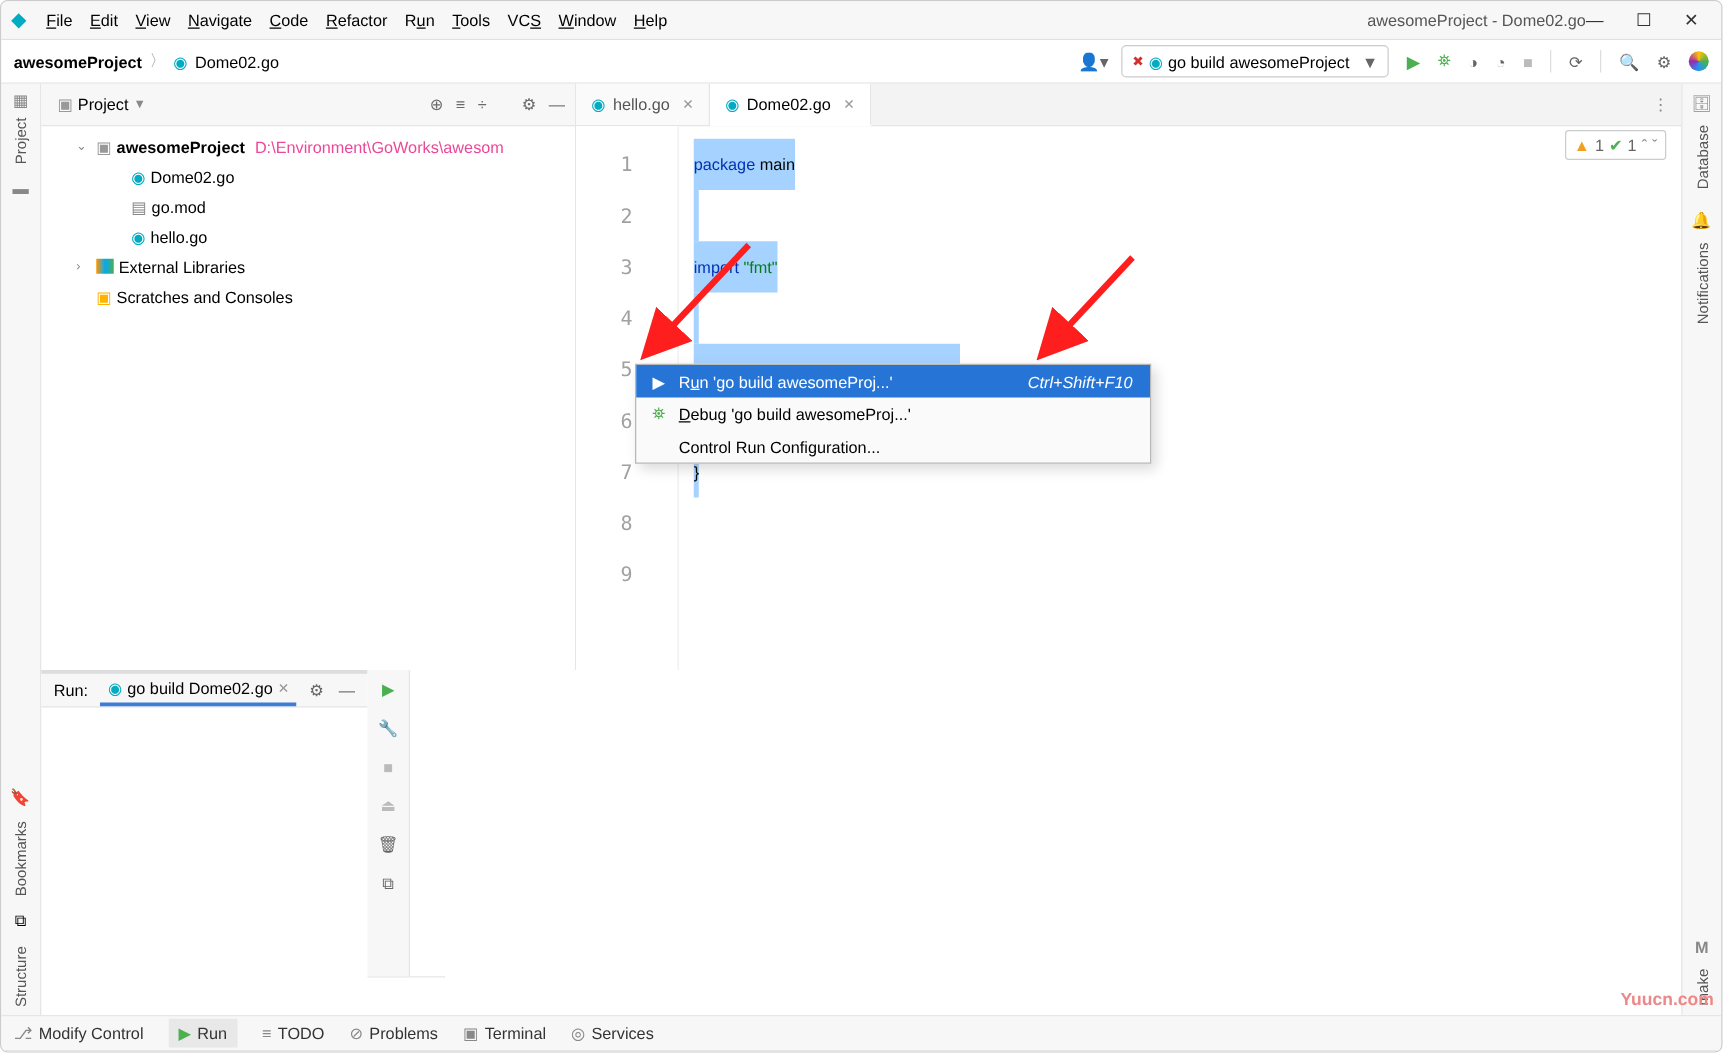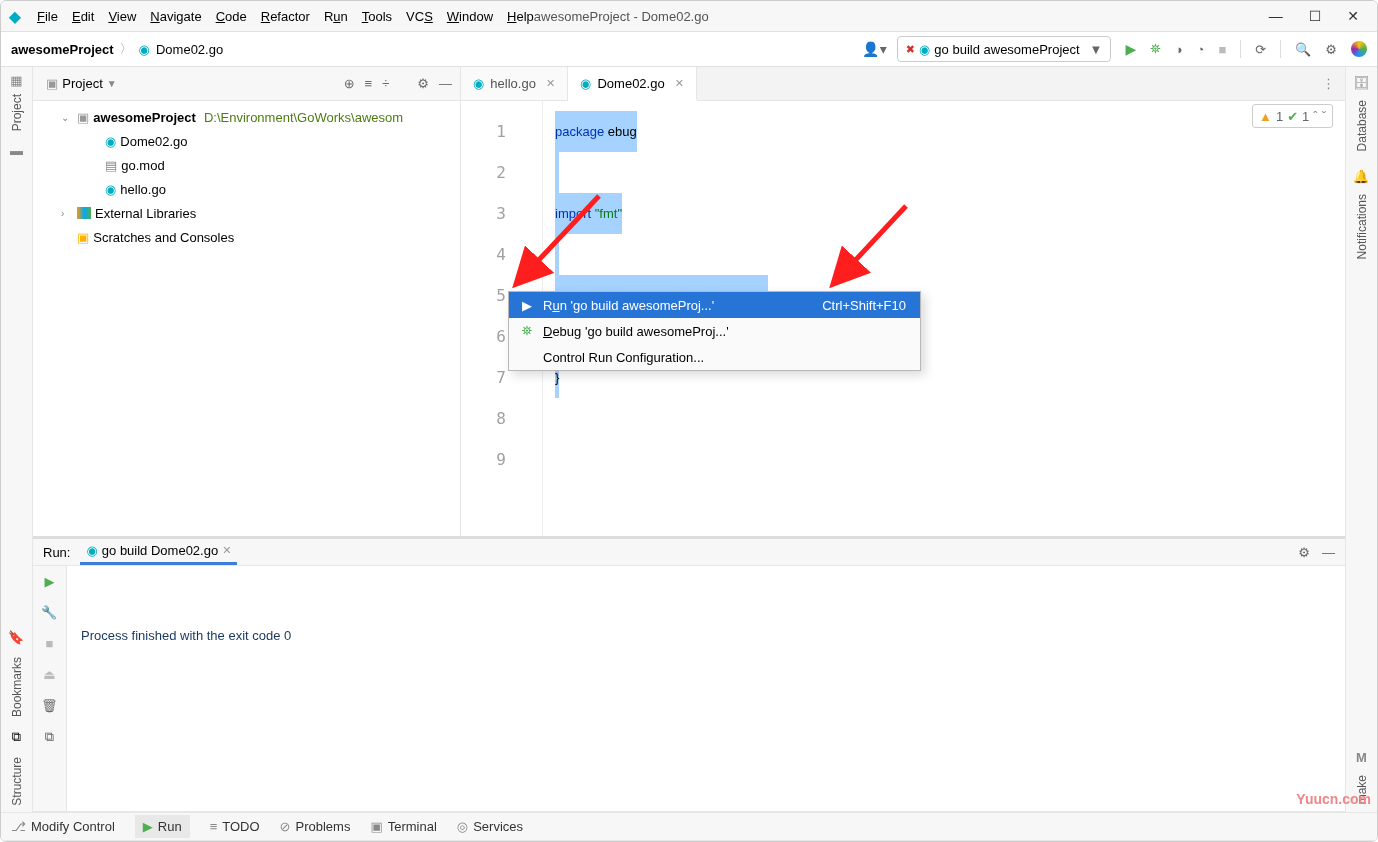--- a/index.html
+++ b/index.html
@@ -2,21 +2,21 @@
 <html><head>
 <meta charset="utf-8">
 <style>
 * { box-sizing: border-box; margin: 0; padding: 0; font-family: "Segoe UI", Arial, sans-serif; font-size: 13px; }
 body { width: 1378px; height: 842px; background: #fff; overflow: hidden; position: relative; border: 1px solid #ccc; border-radius: 6px; }
 .titlebar { height: 30px; display: flex; align-items: center; background: #f7f7f7; }
 .titlebar .logo { width: 28px; text-align: center; font-size: 16px; color: #00acc1; }
 .menu { display: flex; gap: 14px; padding-left: 8px; }
 .menu span { cursor: pointer; }
 .menu span u { text-decoration: underline; }
-.wintitle { flex: 1; text-align: left; color: #555; }
+.wintitle { flex: 1; text-align: right; color: #555; }
 .winctrl { display: flex; gap: 26px; padding-right: 18px; color: #333; }
 .winctrl span { font-size: 14px; }
 .toolbar { height: 36px; display: flex; align-items: center; border-top: 1px solid #e1e1e1; border-bottom: 1px solid #e1e1e1; background: #fff; padding: 0 10px; }
 .breadcrumb { display: flex; align-items: center; gap: 6px; }
 .breadcrumb b { font-weight: 600; }
 .breadcrumb .sep { color: #999; }
 .goicon { color: #00acc1; }
 .toolbar-right { margin-left: auto; display: flex; align-items: center; gap: 10px; }
 .presence { color: #666; font-size: 14px; }
 .runconfig { display: flex; align-items: center; height: 26px; border: 1px solid #ccc; border-radius: 4px; padding: 0 8px; gap: 4px; background: #fff; }
@@ -34,21 +34,21 @@
 .rightrail { width: 32px; background: #f7f7f7; border-left: 1px solid #e6e6e6; display:flex; flex-direction:column; align-items:center; gap:10px; padding-top:8px;}
 .rightrail .railtxt { writing-mode: vertical-rl; font-size:12px; color:#555;}
 .proj-panel { width: 428px; border-right: 1px solid #e6e6e6; display:flex; flex-direction:column; }
 .proj-head { height: 34px; border-bottom: 1px solid #e6e6e6; background:#f7f7f7; display:flex; align-items:center; padding: 0 8px; gap:6px;}
 .proj-head .sel { display:flex;align-items:center;gap:4px;border:1px solid transparent; padding:2px 4px;}
 .proj-head .icons { margin-left:auto; display:flex; gap:10px; color:#6b6b6b;}
 .tree { padding: 4px 0; overflow:hidden;}
 .tree-row { display:flex; align-items:center; height:24px; white-space:nowrap; padding-left:8px; gap:4px;}
 .tree-row .arrow { width:12px; color:#888; font-size:10px;}
 .tree-row .lbl { }
-.tree-row .path { color:#4d7c0f; margin-left:4px;}
+.tree-row .path { color:#ec4899; margin-left:4px;}
 .tree-row.depth1 { padding-left: 28px;}
 .tree-row.depth2 { padding-left: 56px;}
 .folder-ico{ color:#999;}
 .go-ico{ color:#00acc1;}
 .mod-ico{ color:#888;}
 .lib-ico{ background:linear-gradient(to right,#ff9800,#03a9f4,#4caf50); width:14px; height:12px; display:inline-block;}
 .scratch-ico{ color:#ffb300;}
 .editor { flex:1; display:flex; flex-direction:column; min-width:0;}
 .tabs { height:34px; background:#f3f3f3; border-bottom:1px solid #e6e6e6; display:flex; align-items:stretch;}
 .tab { display:flex; align-items:center; gap:6px; padding: 0 12px; border-right:1px solid #e6e6e6; color:#555; background:#fafafa;}
@@ -64,21 +64,21 @@
 .code .hlbg{ display:inline-block; background:#a6d2ff;}
 .kw{ color:#0033b3;}
 .str{ color:#067d17;}
 .pkg{ color:#000;}
 .ins-box{ position:absolute; top:3px; right:12px; height:24px; border:1px solid #ccc; border-radius:3px; background:#fff; display:flex; align-items:center; gap:4px; padding:0 6px; font-size:12px; color:#666;}
 .warn-ico{color:#f0a020;}
 .check-ico{color:#4caf50;}
 .ctx-menu{ position:absolute; top:290px; left:507px; width:413px; background:#fafafa; border:1px solid #b8b8b8; box-shadow:4px 4px 10px rgba(0,0,0,0.15); z-index:100;}
 .ctx-item{ height:26px; display:flex; align-items:center; padding:0 14px 0 10px; gap:8px;}
 .ctx-item.sel{ background:#2675d6; color:#fff;}
-.ctx-item .sc{ margin-left:auto;}
+.ctx-item .sc{ margin-left:auto;font-style:italic;}
 .ctx-item .ri{ width:16px; text-align:center;}
 .run-panel-head{ height:30px; border-top:3px solid #ddd; background:#f7f7f7; border-bottom:1px solid #e6e6e6; display:flex; align-items:center; padding:0 10px; gap:10px;}
 .run-panel-head .tab2{ display:flex; align-items:center; gap:4px; border-bottom:3px solid #3b7dd8; padding:4px 6px;}
 .run-panel-head .rpicons{ margin-left:auto; display:flex; gap:12px; color:#666;}
 .run-body{ display:flex; height:246px; border-bottom:1px solid #e6e6e6;}
 .run-left-icons{ width:34px; background:#f7f7f7; border-right:1px solid #e6e6e6; display:flex; flex-direction:column; align-items:center; gap:16px; padding-top:8px;}
 .run-left-icons span{ color:#666;}
 .run-left-icons .runbtn{color:#4caf50;}
 .leftrail2{ width:32px; background:#f7f7f7; border-right:1px solid #e6e6e6; display:flex; flex-direction:column; align-items:center; justify-content:flex-end; gap:12px; padding:6px 0;}
 .run-console{ flex:1; padding:10px 14px; font-family:"Consolas", monospace; font-size:22px; line-height:40px;}
@@ -235,21 +235,21 @@
       </div>
       <div class="code">
         <div class="ins-box">
           <span class="warn-ico">▲</span>
             <span>1</span>
           <span class="check-ico">✔</span>
             <span>1</span>
           <span style="color:#888">ˆ</span>
           <span style="color:#888">ˇ</span>
         </div>
-        <div class="line"><span class="hlbg"><span class="kw">package</span><span class="pkg"> ebug</span></span></div>
+        <div class="line"><span class="hlbg"><span class="kw">package</span><span class="pkg"> main</span></span></div>
         <div class="line"><span class="hlbg">&nbsp;</span></div>
         <div class="line"><span class="hlbg"><span class="kw">import</span> <span class="str">"fmt"</span></span></div>
         <div class="line"><span class="hlbg">&nbsp;</span></div>
         <div class="line"><span class="hlbg">&nbsp;&nbsp;&nbsp;&nbsp;&nbsp;&nbsp;&nbsp;&nbsp;&nbsp;&nbsp;&nbsp;&nbsp;&nbsp;&nbsp;&nbsp;&nbsp;&nbsp;&nbsp;&nbsp;&nbsp;&nbsp;&nbsp;&nbsp;&nbsp;&nbsp;&nbsp;&nbsp;&nbsp;&nbsp;&nbsp;&nbsp;&nbsp;&nbsp;&nbsp;&nbsp;&nbsp;&nbsp;&nbsp;&nbsp;&nbsp;&nbsp;&nbsp;&nbsp;&nbsp;&nbsp;&nbsp;&nbsp;&nbsp;&nbsp;&nbsp;&nbsp;&nbsp;&nbsp;&nbsp;&nbsp;&nbsp;&nbsp;&nbsp;&nbsp;</span></div>
         <div class="line"><span class="hlbg">&nbsp;&nbsp;&nbsp;&nbsp;&nbsp;&nbsp;&nbsp;&nbsp;&nbsp;&nbsp;&nbsp;&nbsp;&nbsp;&nbsp;&nbsp;&nbsp;&nbsp;&nbsp;&nbsp;&nbsp;&nbsp;&nbsp;&nbsp;&nbsp;&nbsp;&nbsp;&nbsp;&nbsp;&nbsp;&nbsp;&nbsp;<span class="str">uPeng"</span></span></div>
         <div class="line"><span class="hlbg">}</span></div>
         <div class="line"></div>
       </div>
     </div>
   </div>
@@ -297,21 +297,21 @@
     <line x1="85" y1="10" x2="15" y2="85" stroke="#ff1e1e" stroke-width="5" marker-end="url(#ah2)"></line>
   </svg>
 
 <div style="display:flex; height:276px;">
   <div class="leftrail2">
     <span>🔖</span>
     <span class="railtxt">Bookmarks</span>
     <span>⧉</span>
     <span class="railtxt">Structure</span>
   </div>
-  <div style="flex:1;display:flex;flex-direction:column;">
+  <div style="flex:1;display:flex;flex-direction:row;">
     <div class="run-panel-head">
       <span>Run:</span>
       <div class="tab2">
         <span class="goicon">◉</span>
         <span>go build Dome02.go</span>
         <span style="color:#999;font-size:11px">✕</span>
       </div>
       <div class="rpicons">
         <span>⚙</span>
         <span>—</span>
@@ -321,21 +321,20 @@
       <div class="run-left-icons">
         <span class="runbtn">▶</span>
         <span>🔧</span>
         <span style="color:#bbb">■</span>
         <span style="color:#bbb">⏏</span>
         <span>🗑</span>
         <span>⧉</span>
       </div>
       <div class="run-console">
         <div style="height:40px"></div>
-        <div class="out2">Process finished with the exit code 0</div>
       </div>
     </div>
   </div>
   <div class="rightrail2">
     <span style="color:#888;font-weight:bold">M</span>
     <span class="railtxt">make</span>
   </div>
 </div>
 
 <div class="bottombar">

